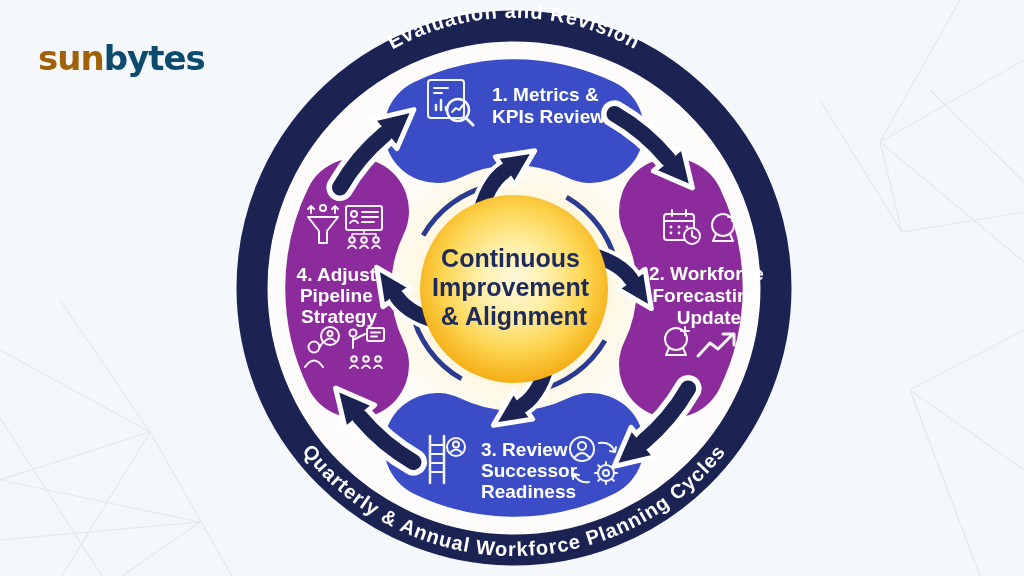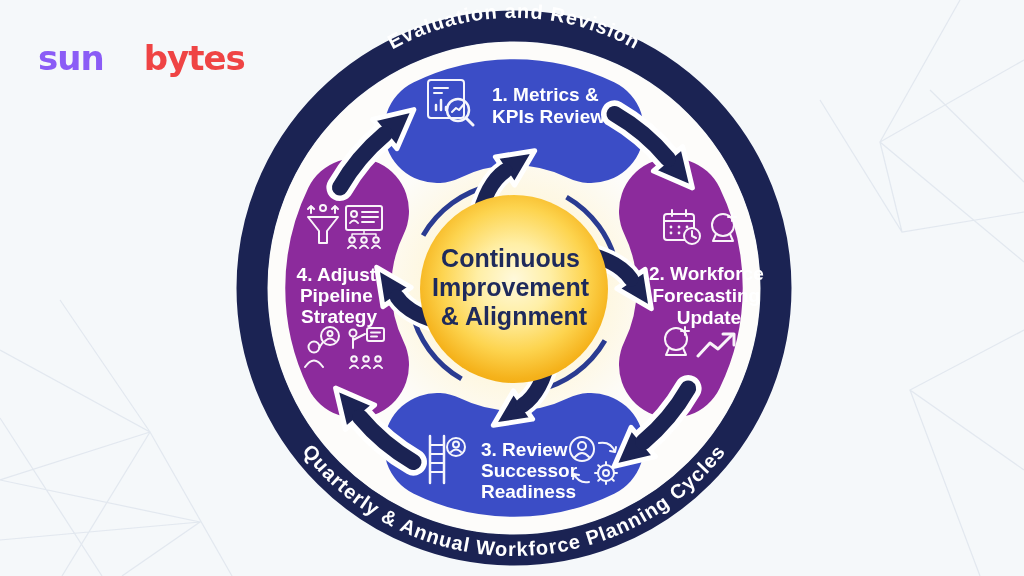--- a/index.html
+++ b/index.html
@@ -7,22 +7,22 @@
     width:1024px;height:576px;overflow:hidden;
     background:#f5f8fa;
     font-family:"Liberation Sans", sans-serif;
   }
   .stage{position:relative;width:1024px;height:576px;}
   .logo{
     position:absolute;left:38px;top:38px;z-index:5;
     font-family:"DejaVu Sans", sans-serif;
     font-weight:700;font-size:34px;letter-spacing:-1px;
   }
-  .logo .p1{color:#8b5cf6;}
-  .logo .p2{color:#ef4444;margin-left:40px;}
+  .logo .p1{color:#a16207;}
+  .logo .p2{color:#0c4a6e;}
   svg{position:absolute;left:0;top:0;}
   .arcText{
     font-family:"Liberation Sans", sans-serif;
     font-size:20px;font-weight:700;fill:#ffffff;letter-spacing:1px;
   }
   .petalText{
     font-family:"Liberation Sans", sans-serif;
     font-size:19px;font-weight:700;fill:#ffffff;
   }
   .centerText{

